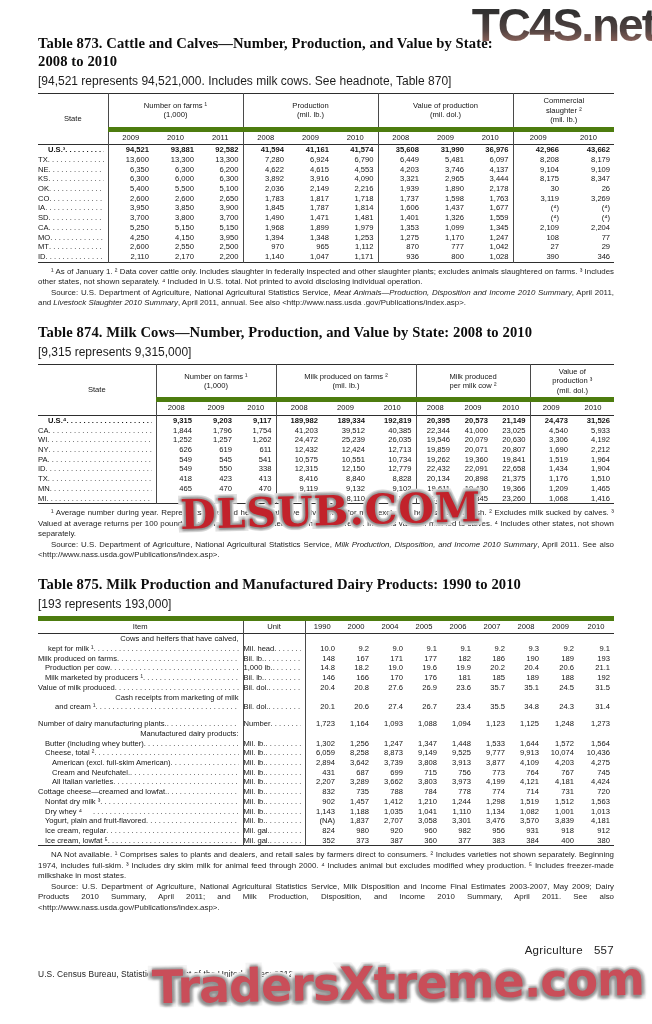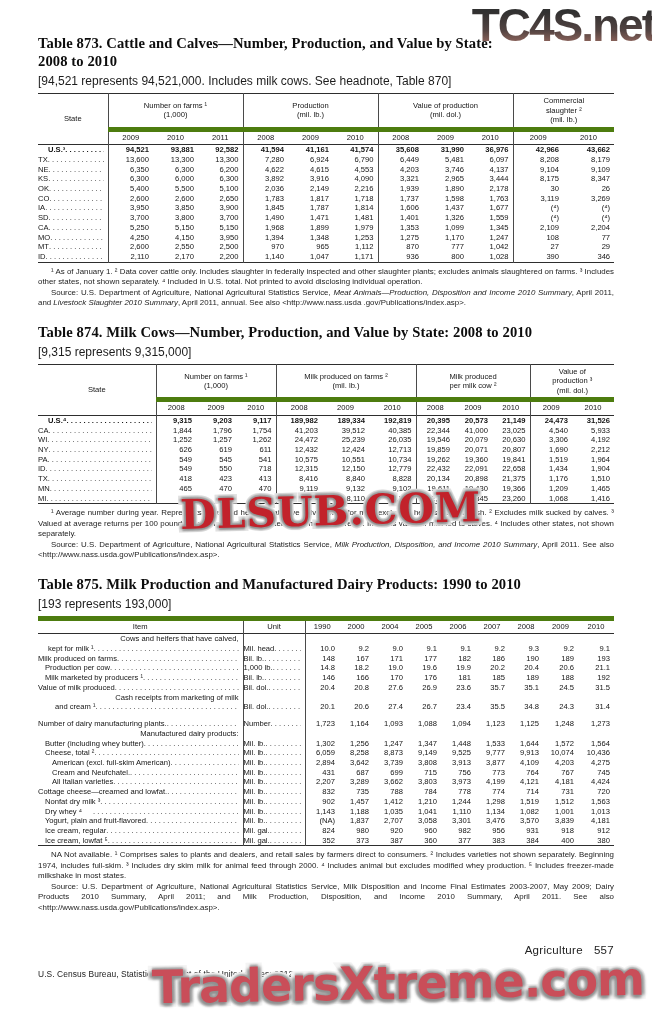--- a/index.html
+++ b/index.html
@@ -504,21 +504,21 @@
           </tr>
           <tr>
             <td class="state">
               <div class="leader">
                 <span class="lt">ID</span>
                 <span class="ld"></span>
               </div>
             </td>
             <td class="bl">549</td>
             <td>550</td>
-            <td>718</td>
+            <td>338</td>
             <td class="bl">12,315</td>
             <td>12,150</td>
             <td>12,779</td>
             <td class="bl">22,432</td>
             <td>22,091</td>
             <td>22,658</td>
             <td class="bl">1,434</td>
             <td>1,904</td>
           </tr>
           <tr>

